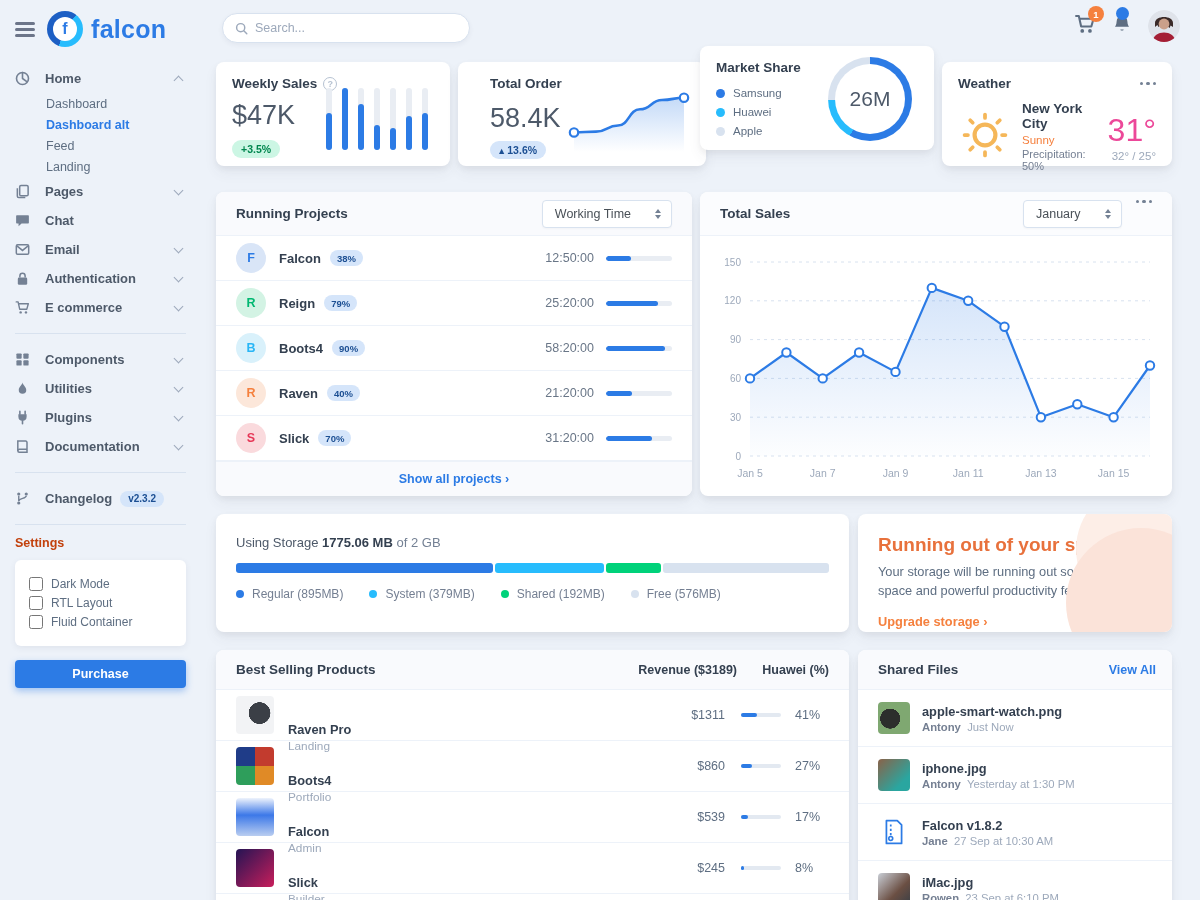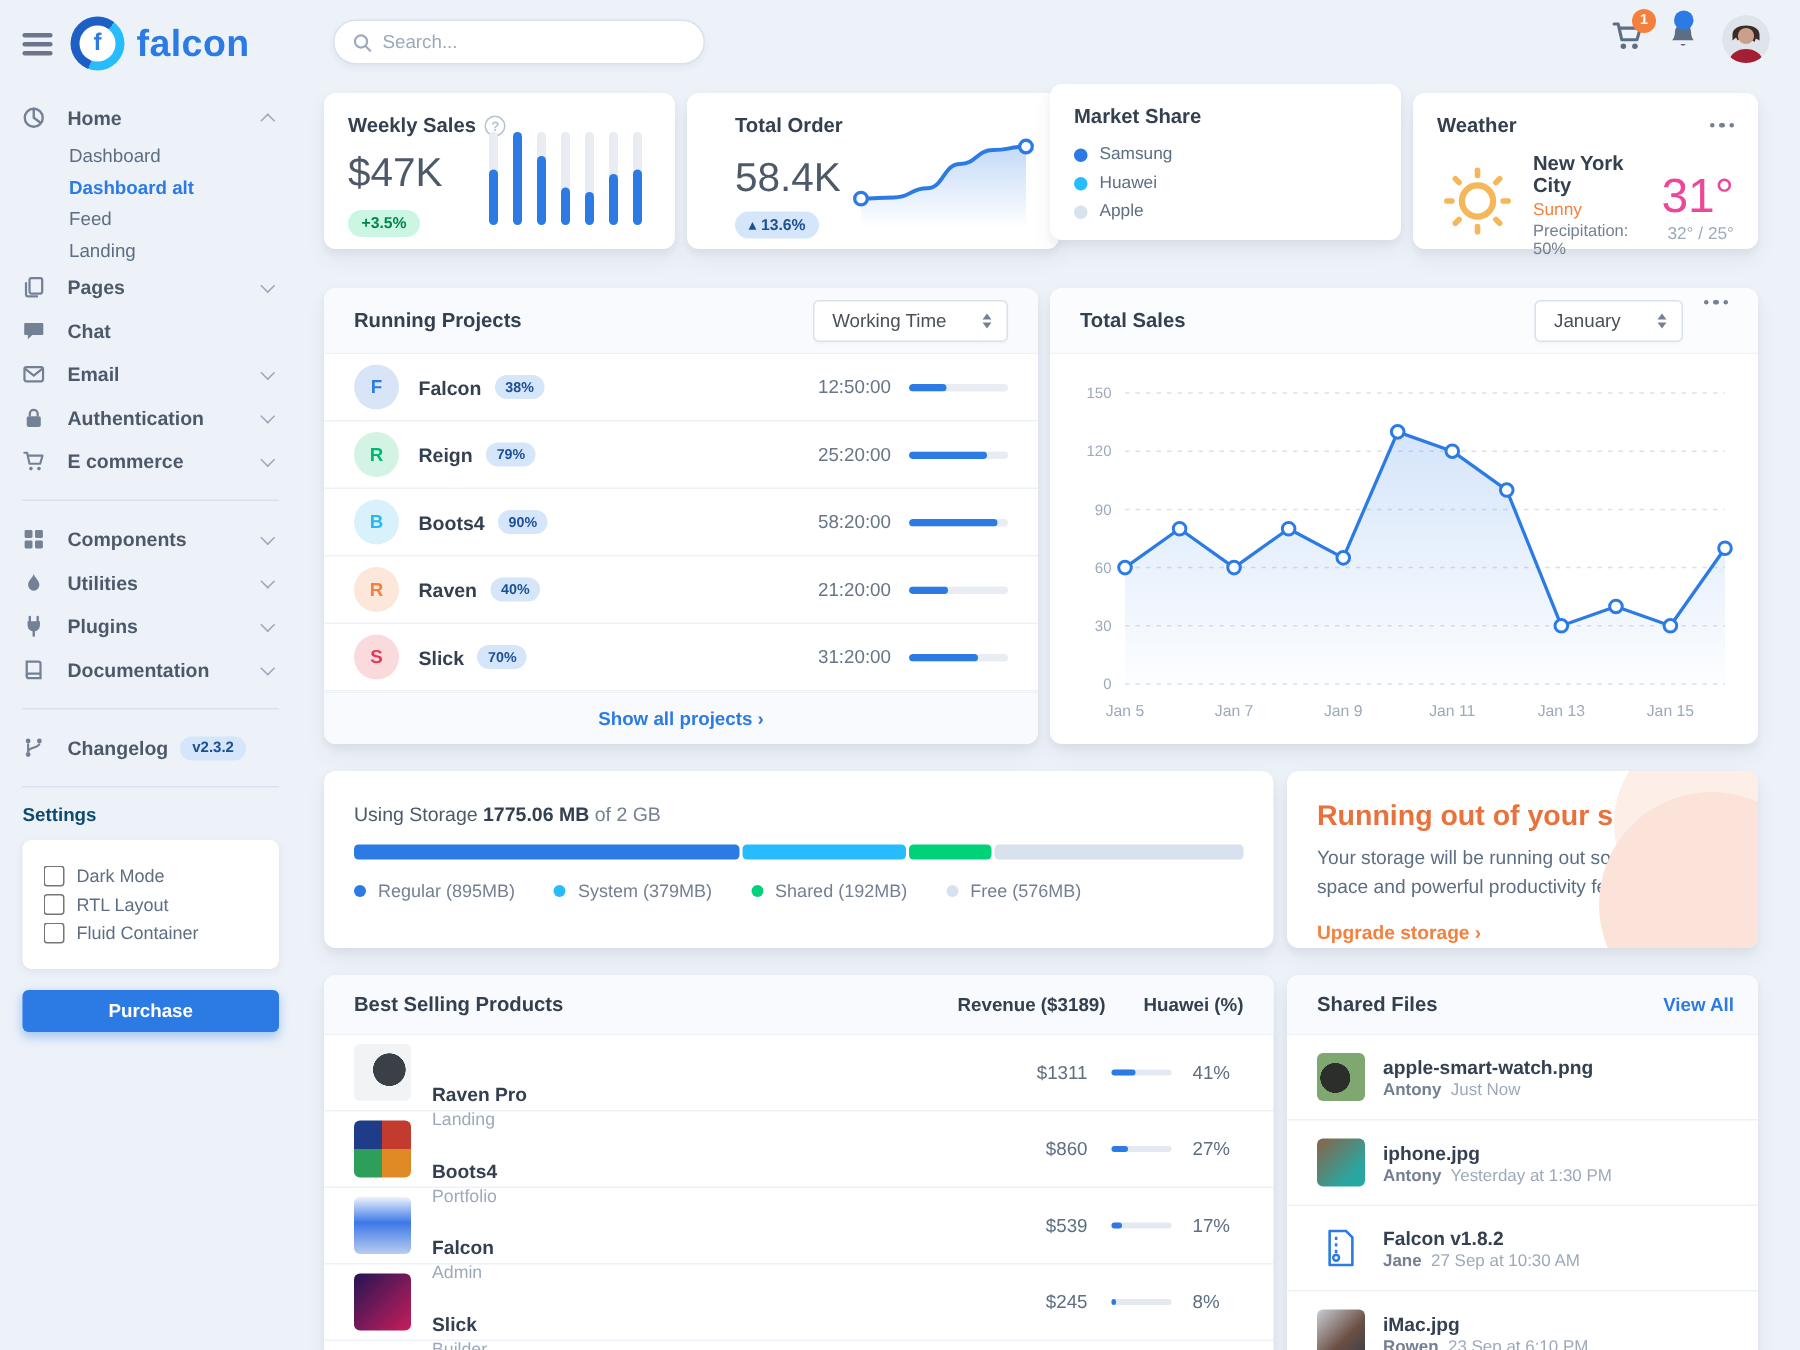--- a/index.html
+++ b/index.html
@@ -50,21 +50,21 @@
   .nav-item .nlabel { flex:1; font-size:13px; font-weight:600; color:#4d5969; }
   .nav-child { display:flex; align-items:center; height:21px; padding-left:31px;
     font-size:12.5px; font-weight:500; color:#5e6e82; cursor:pointer; }
   .nav-child.active { color:#2c7be5; font-weight:600; }
   .caret { width:7px; height:7px; border-right:1.6px solid #9da9bb; border-bottom:1.6px solid #9da9bb;
     transform:rotate(45deg); margin-right:4px; margin-top:-3px; }
   .caret.up { transform:rotate(-135deg); margin-top:4px; }
   .side-divider { border-top:1px solid #d8e2ef; margin:11px 0; }
   .badge-version { background:#d5e5fa; color:#1c4f93; font-size:10px; font-weight:700;
     border-radius:10px; padding:2.5px 8px; margin-left:8px; }
-  .settings-label { font-size:12.5px; font-weight:700; color:#0c4a6e; margin:4px 0 10px; }
+  .settings-label { font-size:12.5px; font-weight:700; color:#c2410c; margin:4px 0 10px; }
   .settings-card { background:#fff; border-radius:6px; padding:12px 14px;
     box-shadow:0 2px 6px rgba(65,69,88,.08); margin-bottom:14px; }
   .chk-row { display:flex; align-items:center; gap:8px; margin:5px 0; font-size:12px; color:#5e6e82; }
   .chk-row input { width:14px; height:14px; accent-color:#2c7be5; }
   .purchase-btn { display:block; width:100%; background:#2c7be5; border:none; color:#fff;
     font-family:inherit; font-size:12.5px; font-weight:600; padding:7px 0; border-radius:4px;
     cursor:pointer; box-shadow:0 3px 7px rgba(44,123,229,.4); }
 
   
   .stat-title { font-size:13.5px; font-weight:700; color:#344050; display:flex; align-items:center; gap:6px; }
@@ -388,36 +388,41 @@
           <stop offset="1" stop-color="rgba(44,123,229,0)"></stop>
         </linearGradient>
       </defs>
       <path d="M8,50.42857142857143 C19,50.42857142857143 19,49.65714285714286 30,49.65714285714286 C41,49.65714285714286 41,43.48571428571428 52,43.48571428571428 C63,43.48571428571428 63,27.285714285714285 74,27.285714285714285 C85,27.285714285714285 85,18.028571428571432 96,18.028571428571432 C107,18.028571428571432 107,15.714285714285715 118,15.714285714285715 L118,70 L8,70 Z" fill="url(#osg)"></path>
       <path d="M8,50.42857142857143 C19,50.42857142857143 19,49.65714285714286 30,49.65714285714286 C41,49.65714285714286 41,43.48571428571428 52,43.48571428571428 C63,43.48571428571428 63,27.285714285714285 74,27.285714285714285 C85,27.285714285714285 85,18.028571428571432 96,18.028571428571432 C107,18.028571428571432 107,15.714285714285715 118,15.714285714285715" fill="none" stroke="#2c7be5" stroke-width="2.6" stroke-linecap="round"></path>
       <circle cx="8" cy="50.42857142857143" r="4.2" fill="#fff" stroke="#2c7be5" stroke-width="2.2"></circle>
       <circle cx="118" cy="15.714285714285715" r="4.2" fill="#fff" stroke="#2c7be5" stroke-width="2.2"></circle>
     </svg>
 </div>
 
-<div class="card" style="left:700px;top:56px;width:234px;height:104px;padding:14px 16px">
+<div class="card" style="left:700px;top:46px;width:234px;height:104px;padding:14px 16px">
   <div class="stat-title">Market Share</div>
   <div id="market-legend" style="margin-top:12px">
       <div class="legend-row">
         <span class="legend-dot" style="background: rgb(44, 123, 229);"></span>
         <span>Samsung</span>
       </div>
       <div class="legend-row">
         <span class="legend-dot" style="background: rgb(39, 188, 253);"></span>
         <span>Huawei</span>
       </div>
       <div class="legend-row">
         <span class="legend-dot" style="background: rgb(216, 226, 239);"></span>
         <span>Apple</span>
       </div>
     </div>
+  <div class="donut" id="market-donut" style="background: conic-gradient(rgb(44, 123, 229) 0%, rgb(44, 123, 229) 58%, rgb(39, 188, 253) 58%, rgb(39, 188, 253) 74.5%, rgb(216, 226, 239) 74.5%, rgb(216, 226, 239) 100%);">
+    <div class="donut-hole">
+        <span>26M</span>
+      </div>
+  </div>
 </div>
 
 <div class="card" style="left:942px;top:62px;width:230px;height:104px;padding:14px 16px">
   <div style="display:flex;justify-content:space-between;align-items:center">
     <div class="stat-title">Weather</div>
     <div class="dots-menu">
         <i></i>
         <i></i>
         <i></i>
       </div>

